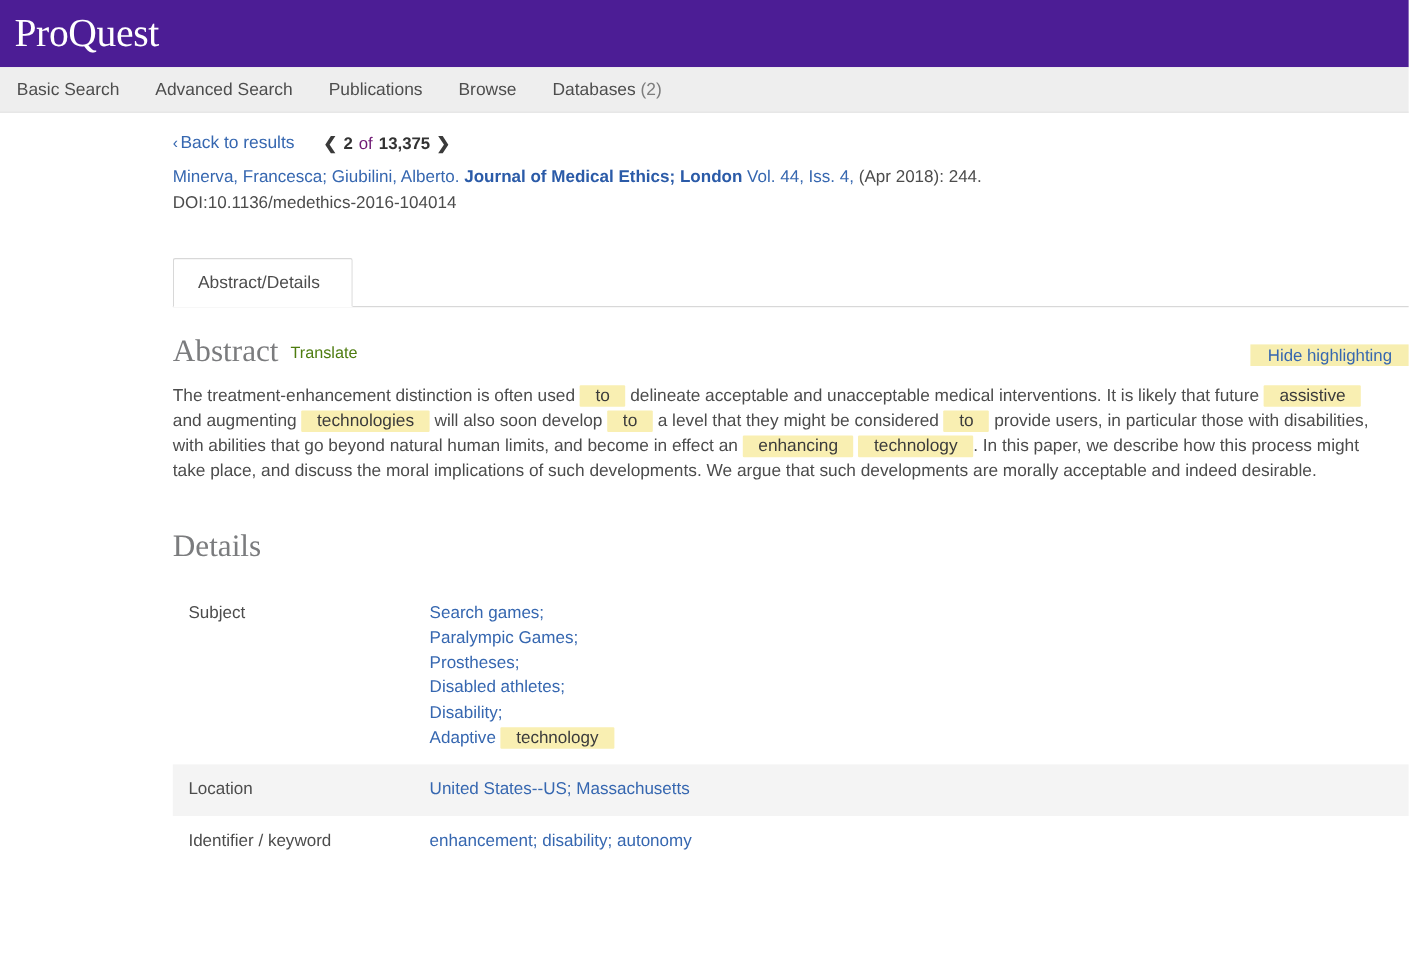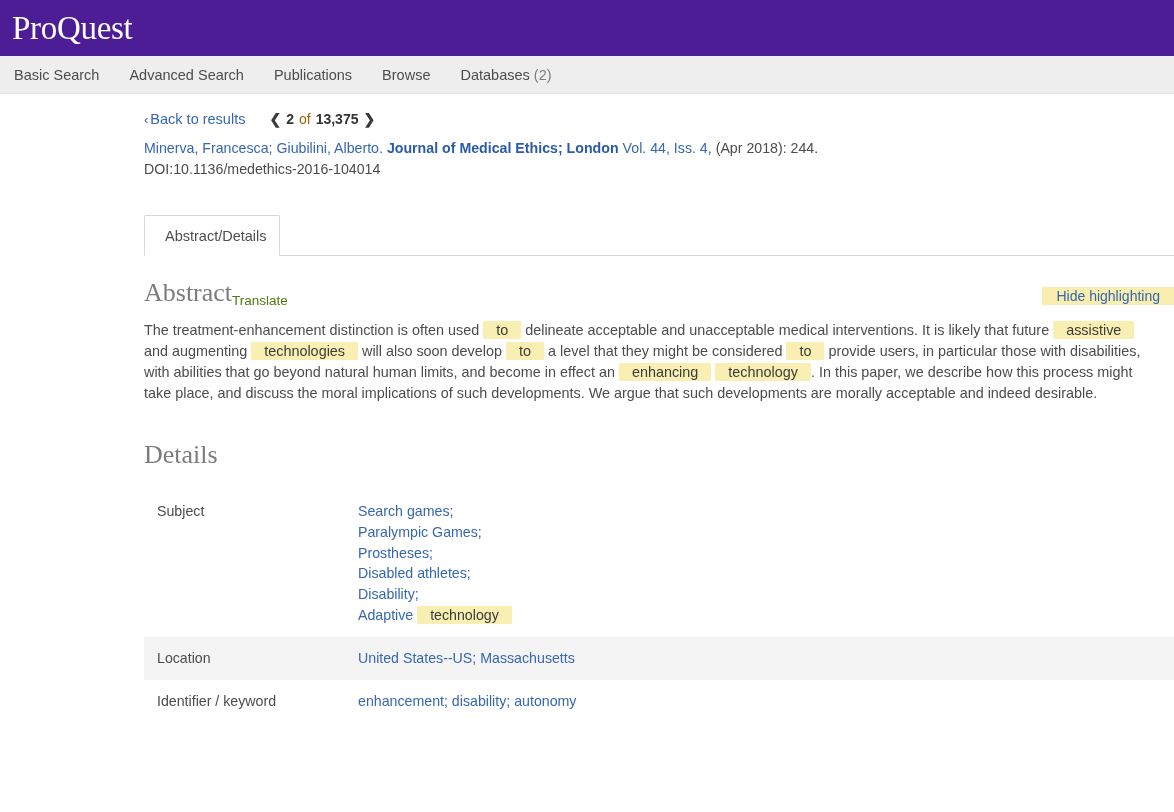--- a/index.html
+++ b/index.html
@@ -72,21 +72,21 @@
     margin-left: 24px;
     color: #444444;
     font-size: 14px;
     display: flex;
     align-items: center;
     gap: 5px;
     white-space: nowrap;
   }
   .pager .chev { font-size: 14px; color: #3a3a3a; cursor: pointer; font-weight: 700; }
   .pager .num { font-weight: 700; color: #333333; }
-  .pager .of { color: #a16207; font-weight: 400; text-align: center; }
+  .pager .of { color: #701a75; font-weight: 400; text-align: center; }
 
   
   .doc-title {
     font-family: "Liberation Serif", serif;
     font-size: 29px;
     line-height: 30px;
     color: #78797b;
     font-weight: 400;
     margin: 11px 0 0 0;
     max-width: 845px;
@@ -111,36 +111,37 @@
     margin-top: 35px;
     display: flex;
     align-items: flex-end;
     border-bottom: 1px solid #d8d8d8;
     width: 1030px;
   }
   .tab {
     border: 1px solid #d8d8d8;
     border-bottom: 1px solid #ffffff;
     background: #ffffff;
-    padding: 12px 12px 11px 20px;
+    padding: 12px 26px 11px 20px;
     font-size: 14.5px;
     color: #4d4d4d;
     margin-bottom: -1px;
     cursor: pointer;
     border-radius: 2px 2px 0 0;
   }
 
   
   .sec-head {
     font-family: "Liberation Serif", serif;
     font-size: 26px;
     color: #7b7c7e;
     font-weight: 400;
     display: flex;
-    align-items: flex-end;
+    align-items: center;
+    gap: 10px;
   }
   .abstract-head-row {
     margin-top: 22px;
     display: flex;
     align-items: baseline;
     justify-content: space-between;
     width: 1030px;
   }
   .translate-link {
     font-family: "Liberation Sans", sans-serif;

